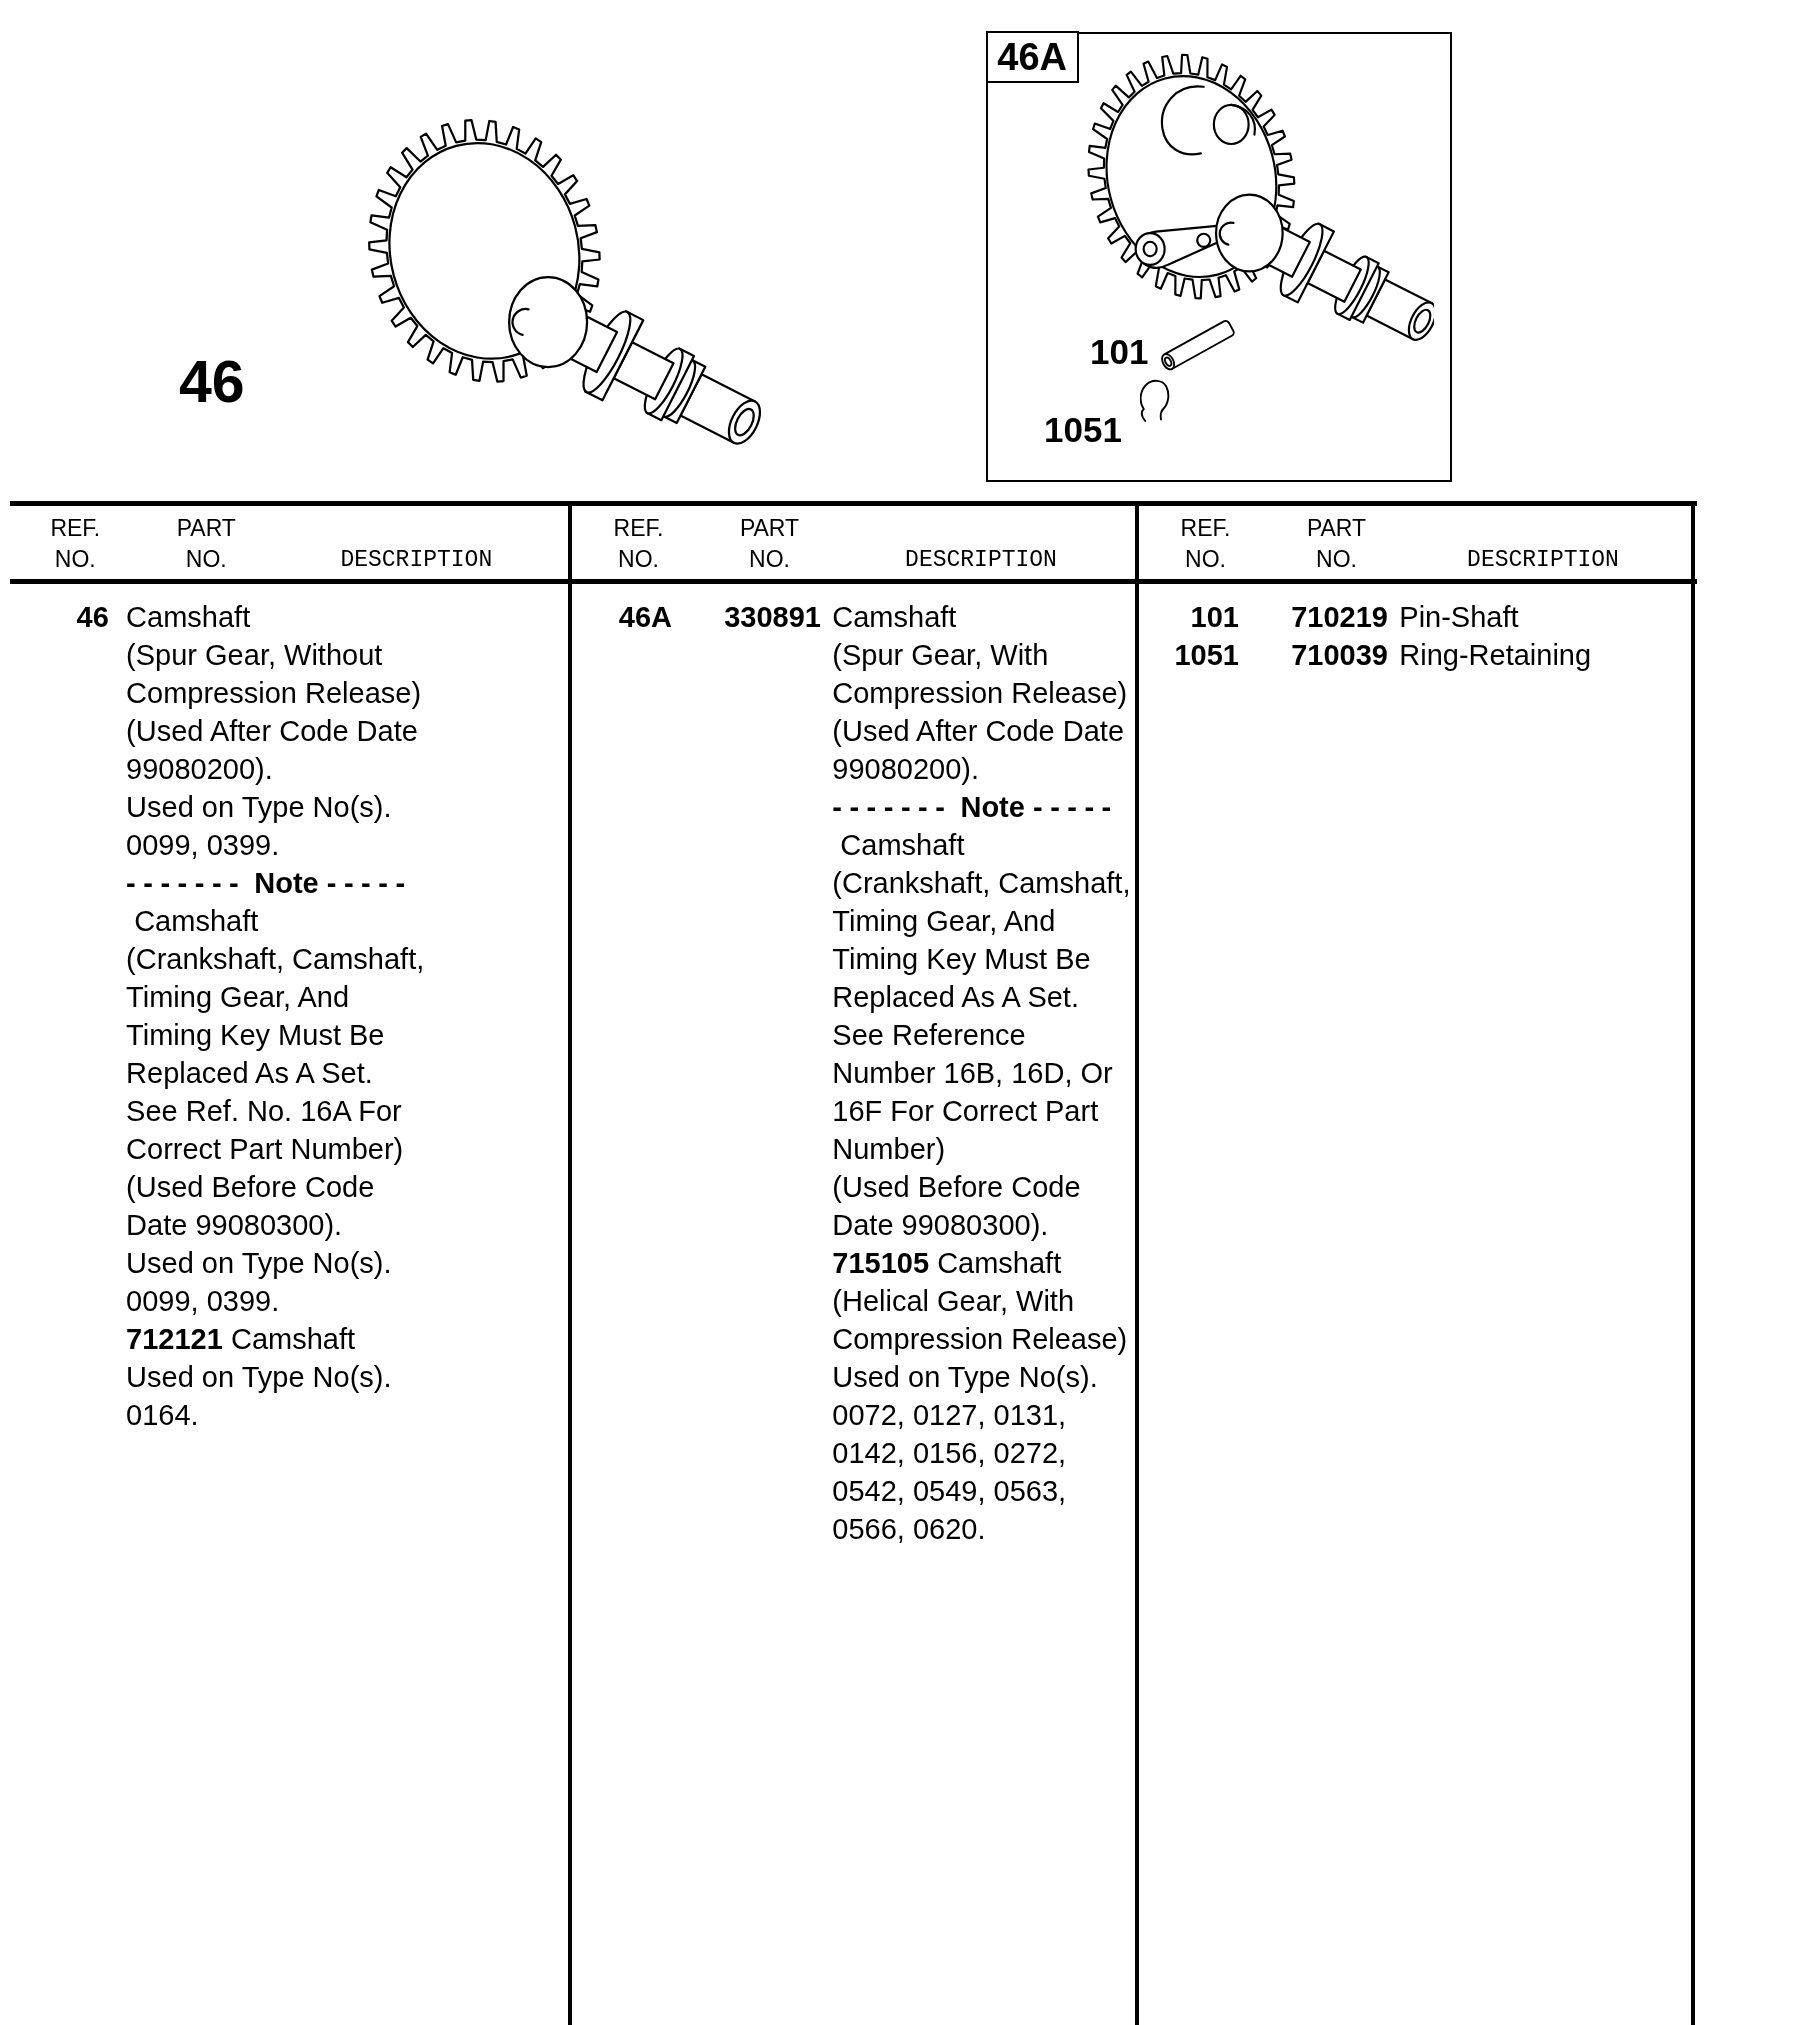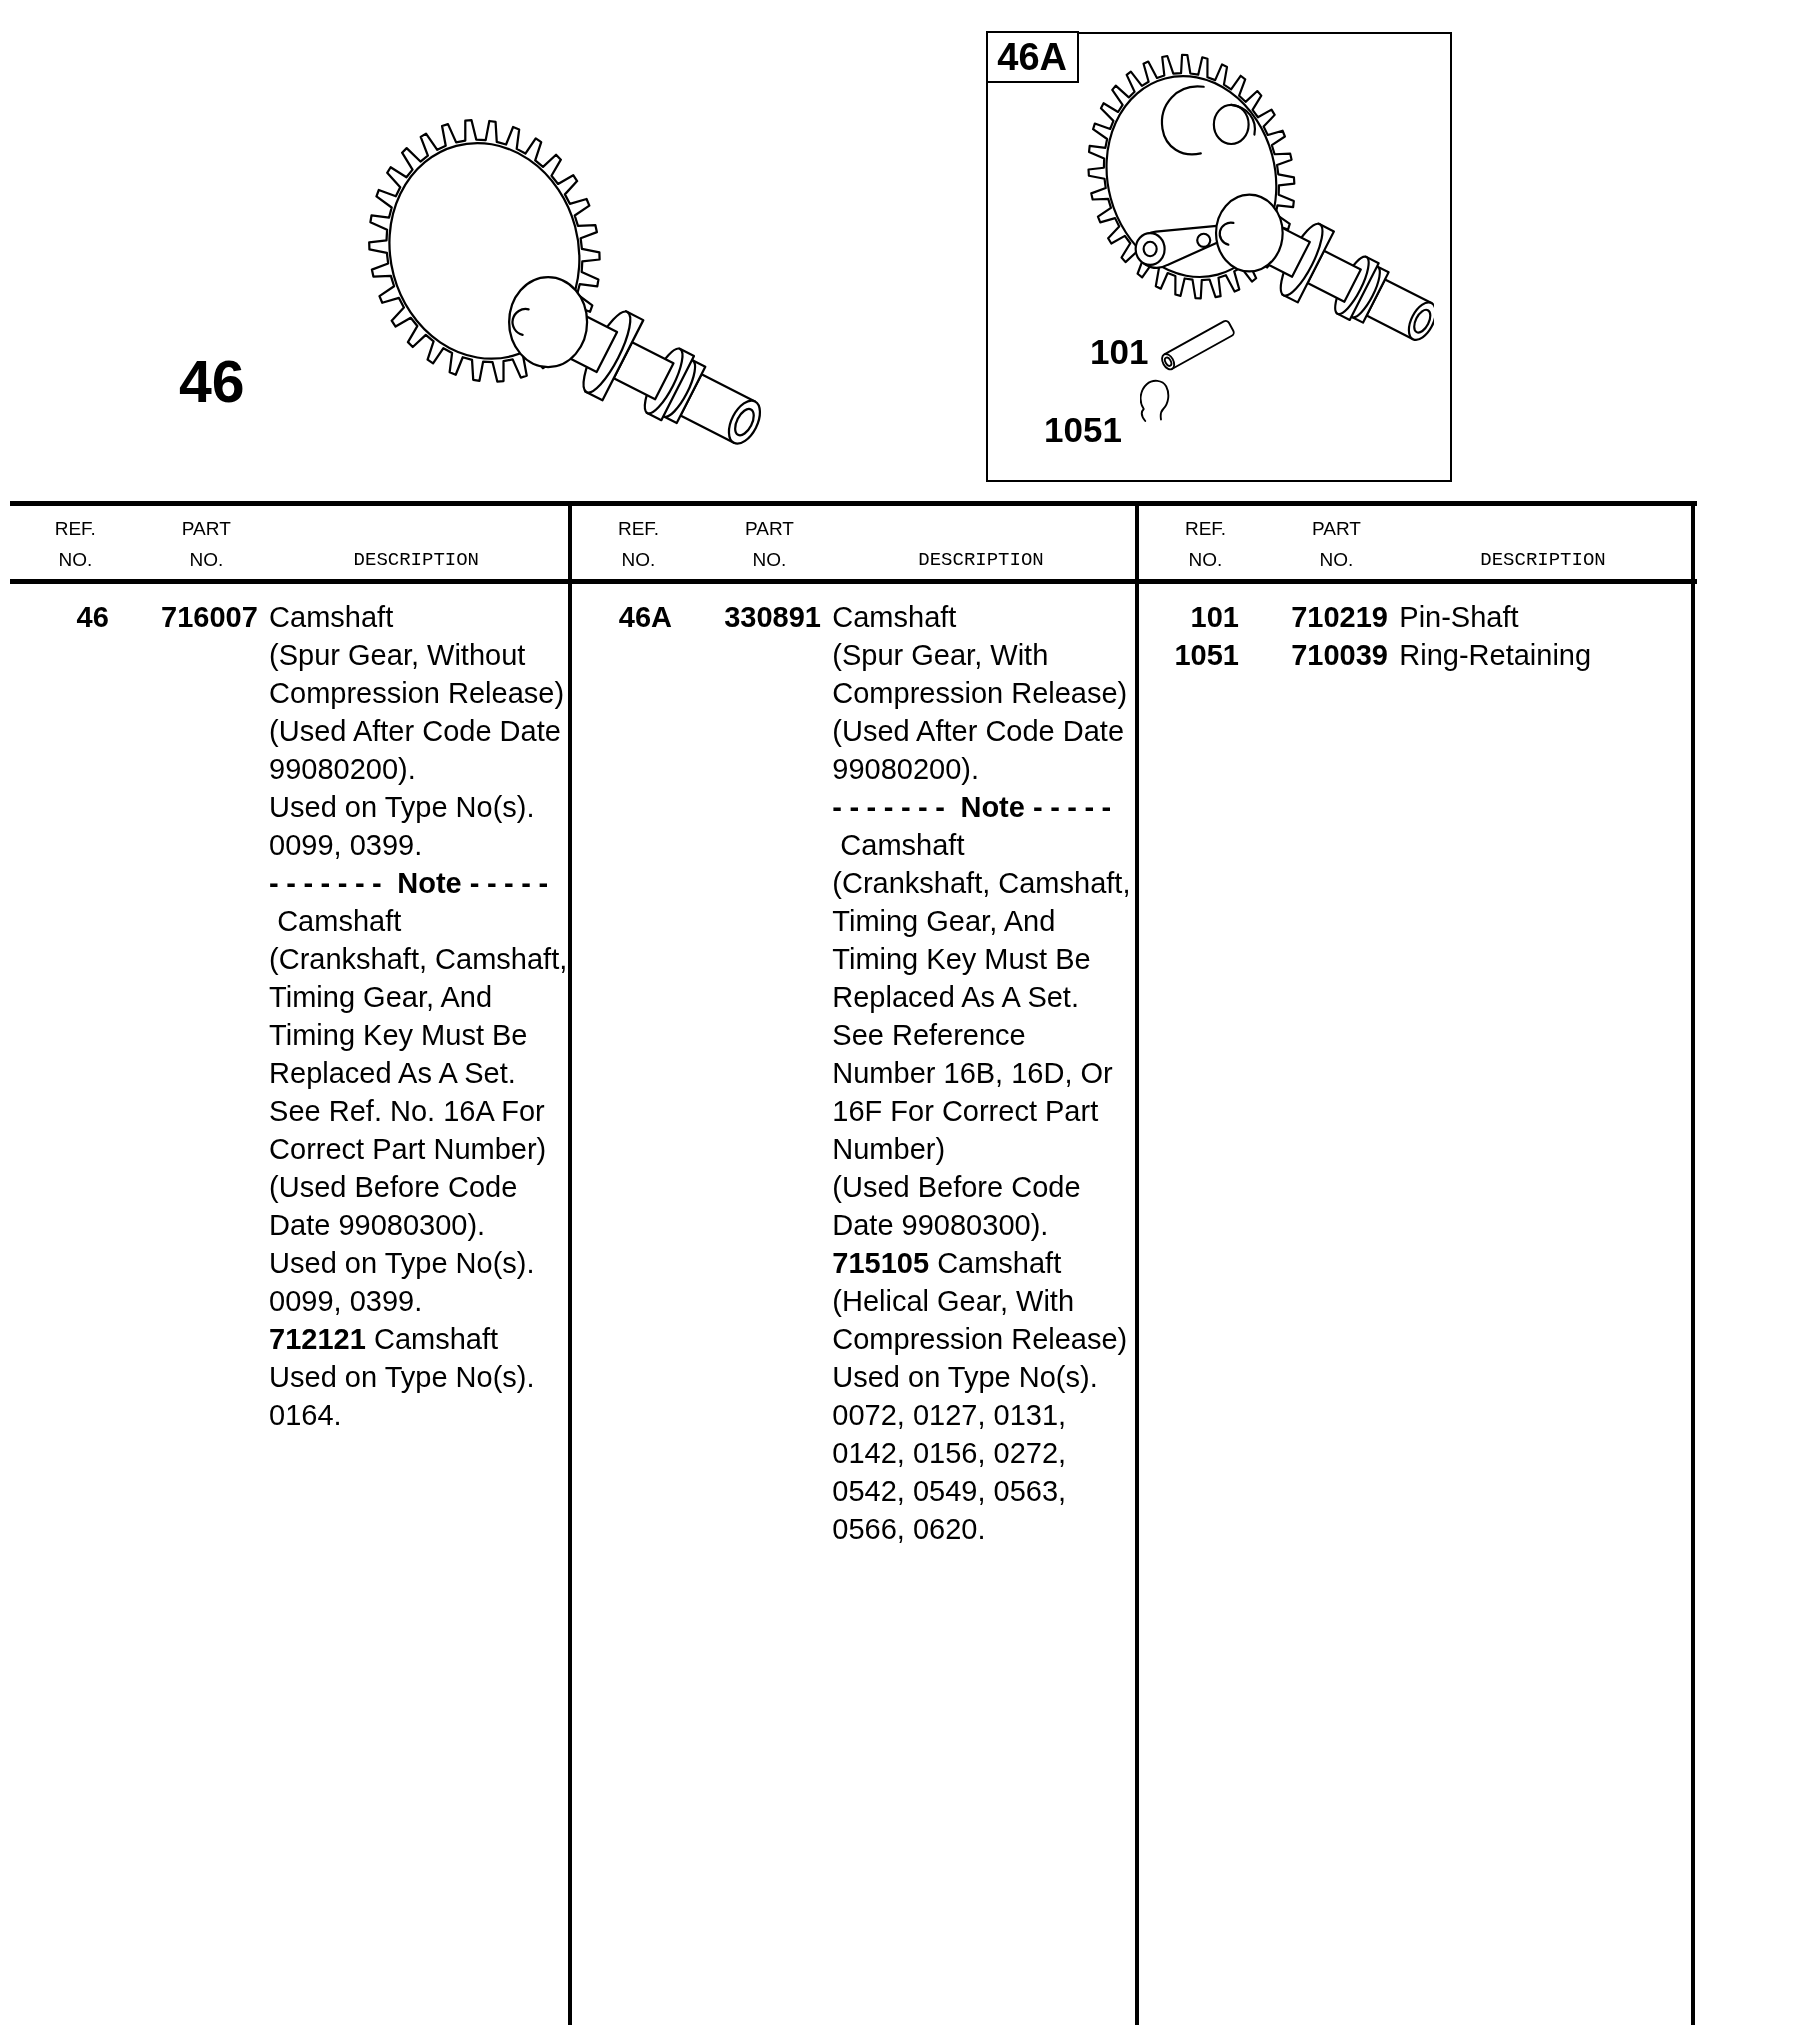--- a/index.html
+++ b/index.html
@@ -39,21 +39,21 @@
   
   .rule{position:absolute; left:9.8px; width:1687px; height:5.3px; background:#000;}
   .rule-top{top:501px;}
   .rule-sep{top:579px;}
   .vline{position:absolute; top:501px; height:1524px; width:3.8px; background:#000;}
   .v1{left:568px;}
   .v2{left:1135px;}
   .v3{left:1691px;}
   
   .hgroup{position:absolute; top:513px; height:63px; display:flex; align-items:flex-start;
-          font-size:19px; line-height:31px;}
+          font-size:23px; line-height:31px;}
   .hg0{left:9.8px; width:560px;}
   .hg1{left:573px; width:563px;}
   .hg2{left:1140px; width:553px;}
   .hc{text-align:center;}
   .hc span{display:block;}
   .hc-ref{width:101px; margin-left:15px;}
   .hc-part{width:113px; margin-left:24px;}
   .hc-desc{flex:1; align-self:flex-end;font-family:Liberation Mono, monospace;}
   
   .sbody{position:absolute; top:598px;}
@@ -195,21 +195,20 @@
         <span>NO.</span>
       </div>
       <div class="hc hc-desc">
         <span>DESCRIPTION</span>
       </div>
     </div>
 
     <div class="sbody s0">
         <div class="trow">
           <div class="cell ref">46</div>
-          <div class="cell part">716007</div>
           <div class="cell desc"><div class="dline"><span>Camshaft</span></div><div class="dline"><span>(Spur Gear, Without</span></div><div class="dline"><span>Compression Release)</span></div><div class="dline"><span>(Used After Code Date</span></div><div class="dline"><span>99080200).</span></div><div class="dline"><span>Used on Type No(s).</span></div><div class="dline"><span>0099, 0399.</span></div><div class="dline"><span class="b d">-------</span><span class="b "> Note </span><span class="b d">-----</span></div><div class="dline"><span> Camshaft</span></div><div class="dline"><span>(Crankshaft, Camshaft,</span></div><div class="dline"><span>Timing Gear, And</span></div><div class="dline"><span>Timing Key Must Be</span></div><div class="dline"><span>Replaced As A Set.</span></div><div class="dline"><span>See Ref. No. 16A For</span></div><div class="dline"><span>Correct Part Number)</span></div><div class="dline"><span>(Used Before Code</span></div><div class="dline"><span>Date 99080300).</span></div><div class="dline"><span>Used on Type No(s).</span></div><div class="dline"><span>0099, 0399.</span></div><div class="dline"><span class="b ">712121</span><span> Camshaft</span></div><div class="dline"><span>Used on Type No(s).</span></div><div class="dline"><span>0164.</span></div></div>
         </div>
       </div>
     <div class="sbody s1">
         <div class="trow">
           <div class="cell ref">46A</div>
           <div class="cell part">330891</div>
           <div class="cell desc"><div class="dline"><span>Camshaft</span></div><div class="dline"><span>(Spur Gear, With</span></div><div class="dline"><span>Compression Release)</span></div><div class="dline"><span>(Used After Code Date</span></div><div class="dline"><span>99080200).</span></div><div class="dline"><span class="b d">-------</span><span class="b "> Note </span><span class="b d">-----</span></div><div class="dline"><span> Camshaft</span></div><div class="dline"><span>(Crankshaft, Camshaft,</span></div><div class="dline"><span>Timing Gear, And</span></div><div class="dline"><span>Timing Key Must Be</span></div><div class="dline"><span>Replaced As A Set.</span></div><div class="dline"><span>See Reference</span></div><div class="dline"><span>Number 16B, 16D, Or</span></div><div class="dline"><span>16F For Correct Part</span></div><div class="dline"><span>Number)</span></div><div class="dline"><span>(Used Before Code</span></div><div class="dline"><span>Date 99080300).</span></div><div class="dline"><span class="b ">715105</span><span> Camshaft</span></div><div class="dline"><span>(Helical Gear, With</span></div><div class="dline"><span>Compression Release)</span></div><div class="dline"><span>Used on Type No(s).</span></div><div class="dline"><span>0072, 0127, 0131,</span></div><div class="dline"><span>0142, 0156, 0272,</span></div><div class="dline"><span>0542, 0549, 0563,</span></div><div class="dline"><span>0566, 0620.</span></div></div>
         </div>
       </div>

